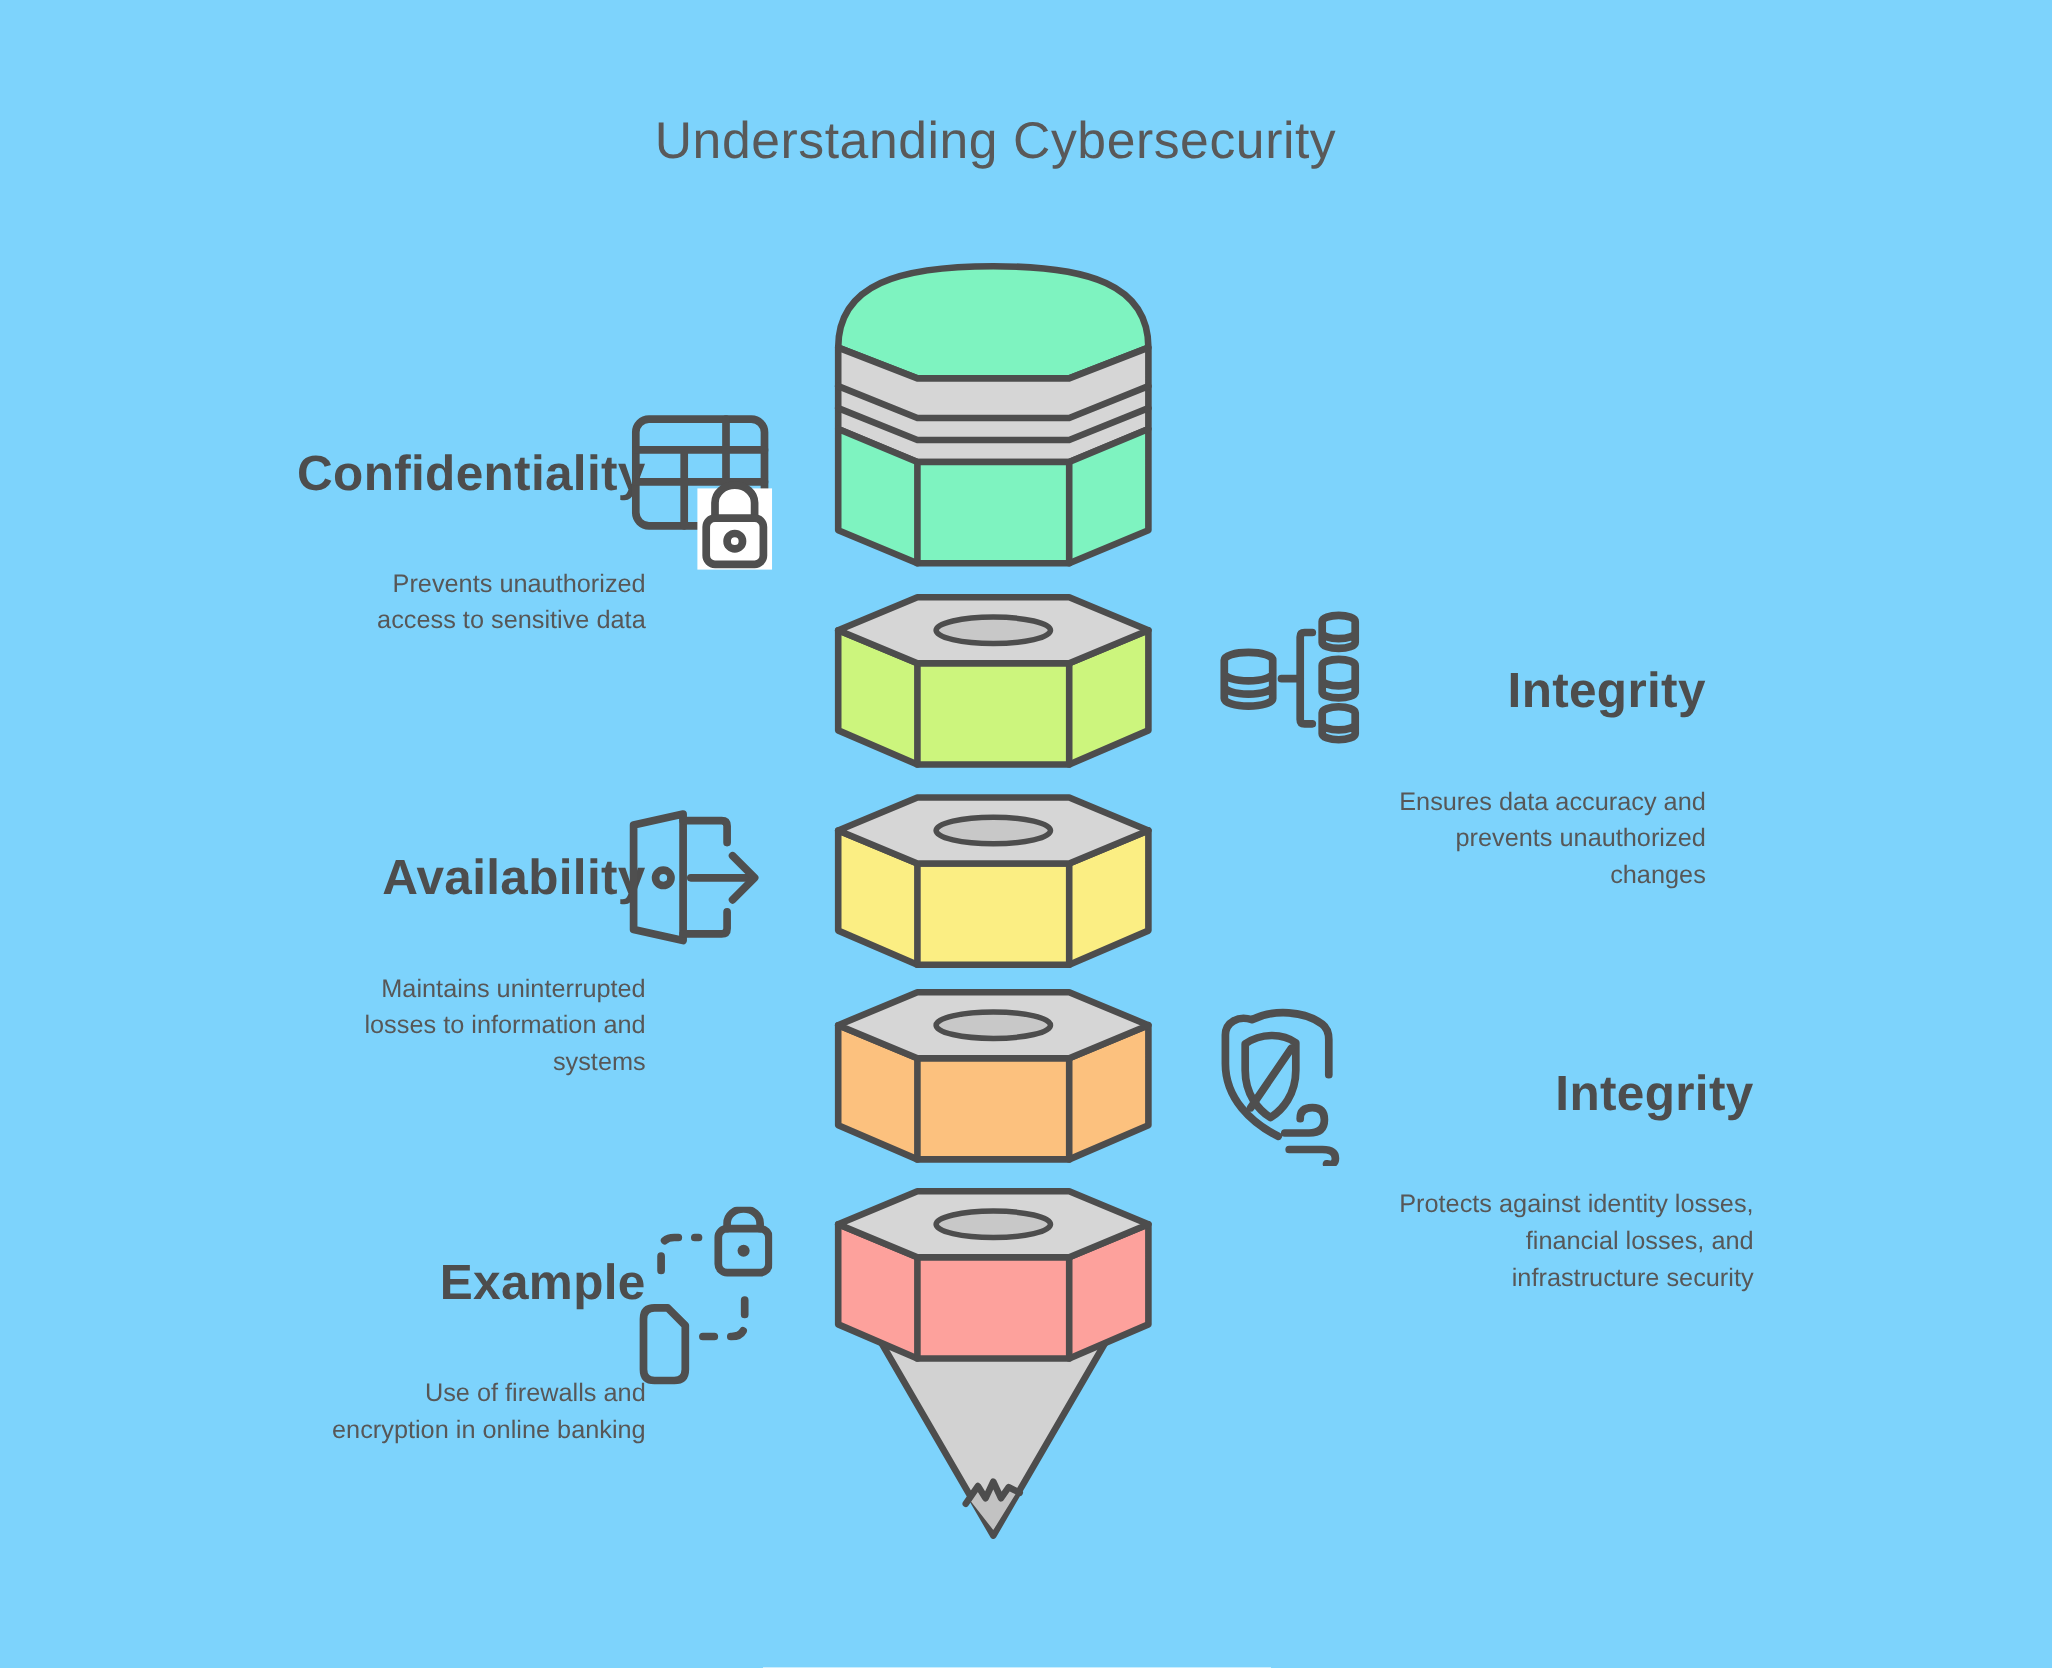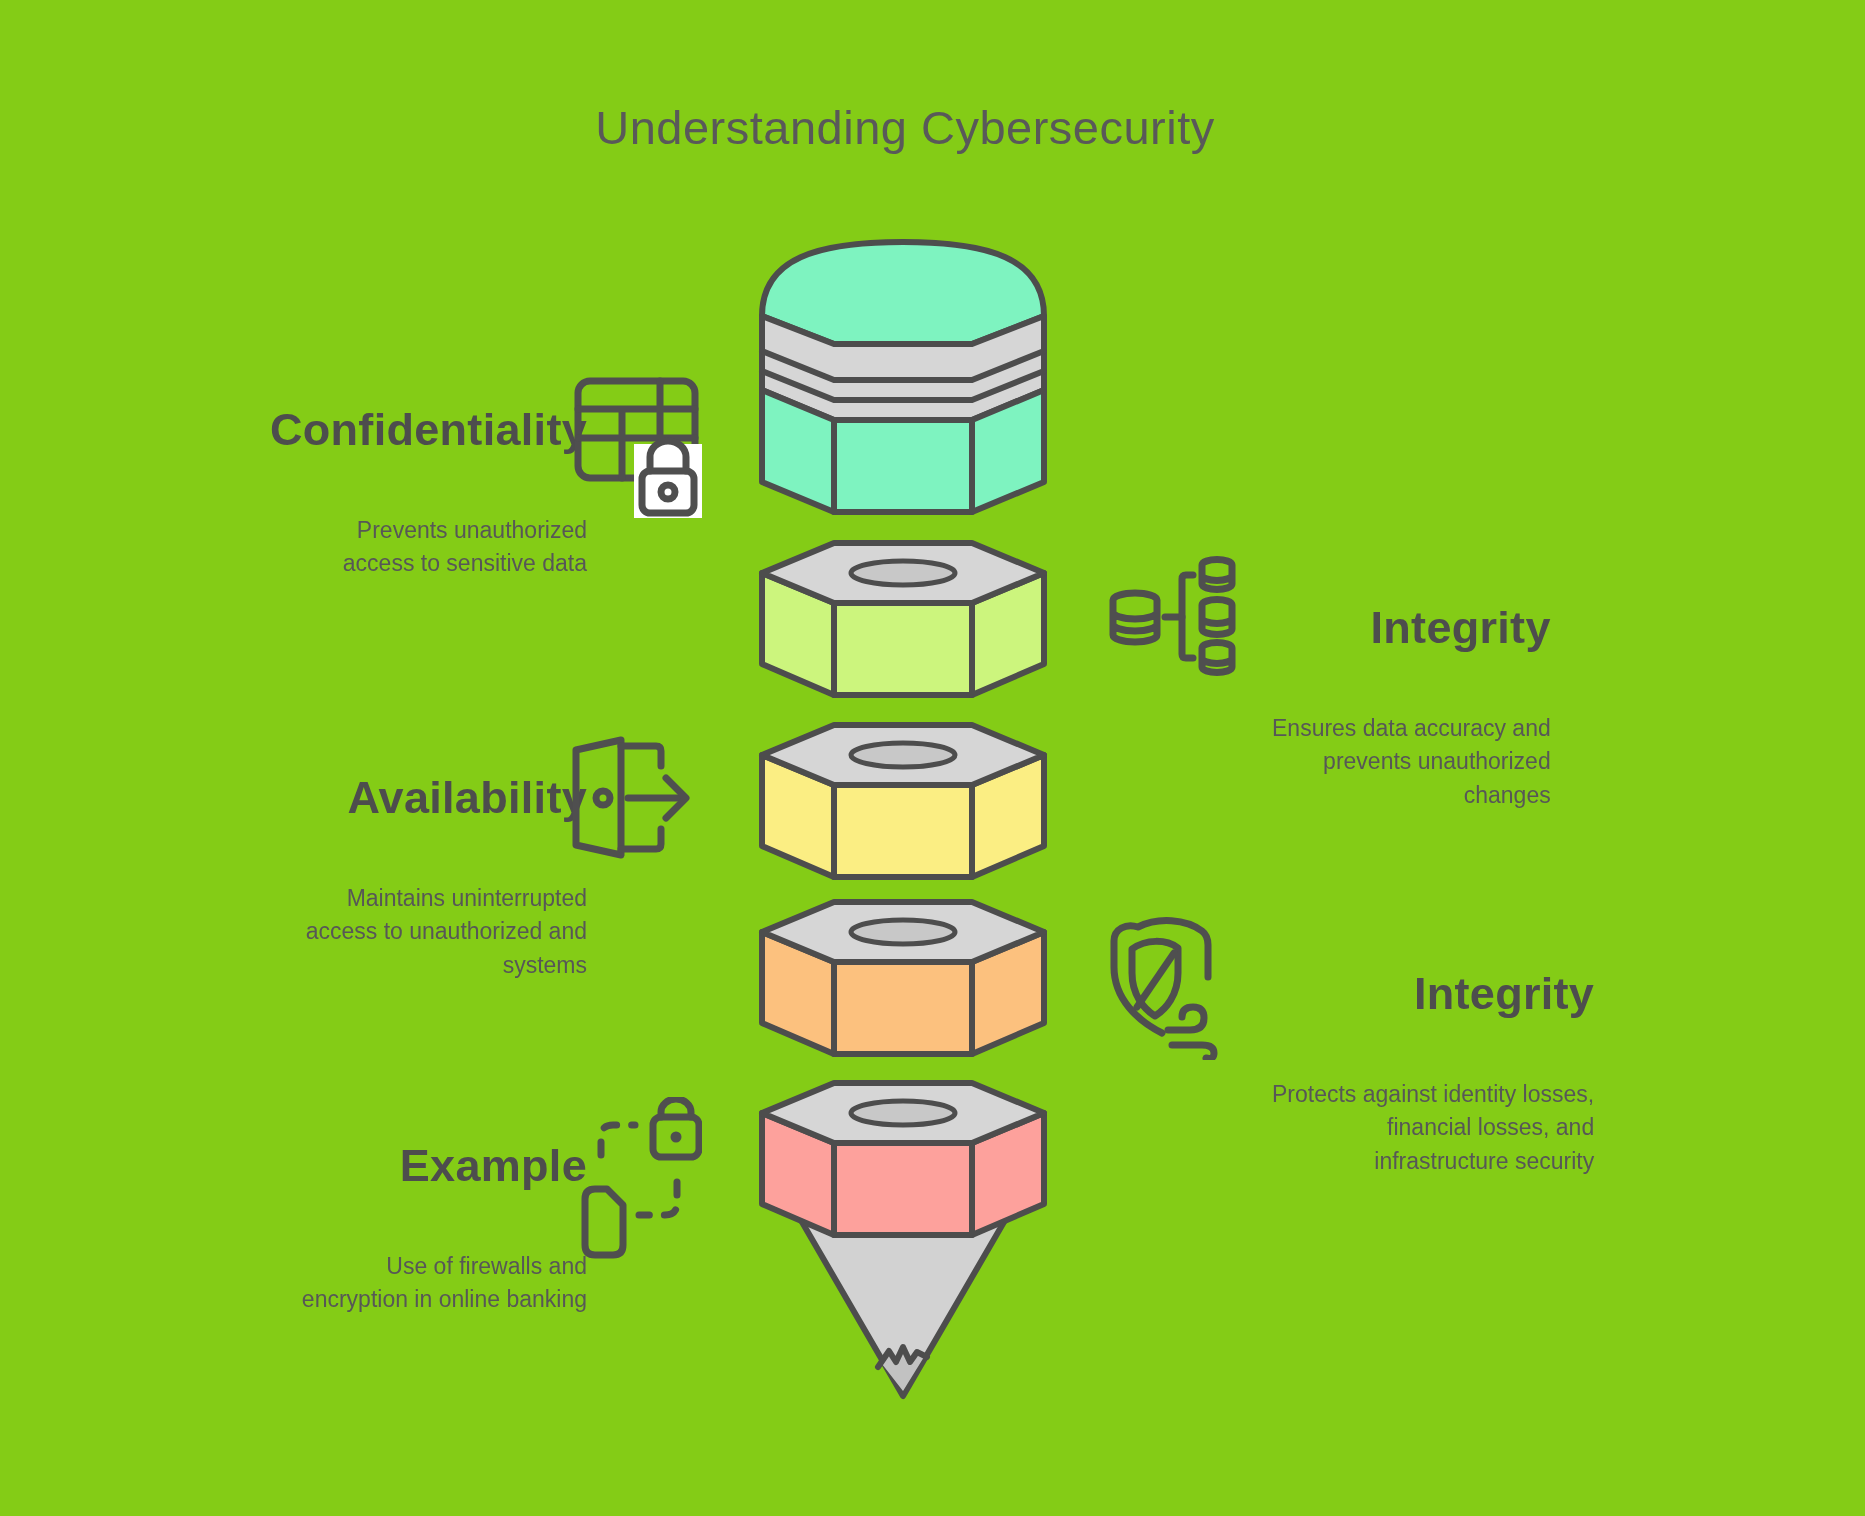--- a/index.html
+++ b/index.html
@@ -1,17 +1,17 @@
 <!DOCTYPE html>
 <html><head>
 <meta charset="utf-8">
 <style>
   html,body{margin:0;padding:0;background:#ffffff;}
   .canvas{
-    position:relative;width:1865px;height:1516px;background:#84cc16;
+    position:relative;width:1865px;height:1516px;background:#7dd3fc;
     font-family:"Liberation Sans", sans-serif;overflow:hidden;
   }
   .title{
     position:absolute;left:405px;top:100px;width:1000px;text-align:center;
     font-size:47px;font-weight:400;color:#595959;letter-spacing:0.5px;
   }
   .pencil-svg{position:absolute;left:0;top:0;width:1865px;height:1516px;}
   .label{position:absolute;}
   .label.left{right:1278px;text-align:right;}
   .label.right{left:1272px;text-align:right;}
@@ -81,21 +81,21 @@
       <span class="ln">Ensures data accuracy and</span>
       <span class="ln">prevents unauthorized</span>
       <span class="ln">changes</span>
     </p>
   </section>
 
   <section class="label left" style="top:772px;">
     <h2>Availability</h2>
     <p>
       <span class="ln">Maintains uninterrupted</span>
-      <span class="ln">access to unauthorized and</span>
+      <span class="ln">losses to information and</span>
       <span class="ln">systems</span>
     </p>
   </section>
 
   <section class="label right" style="top:968px;">
     <h2>Integrity</h2>
     <p>
       <span class="ln">Protects against identity losses,</span>
       <span class="ln">financial losses, and</span>
       <span class="ln">infrastructure security</span>

